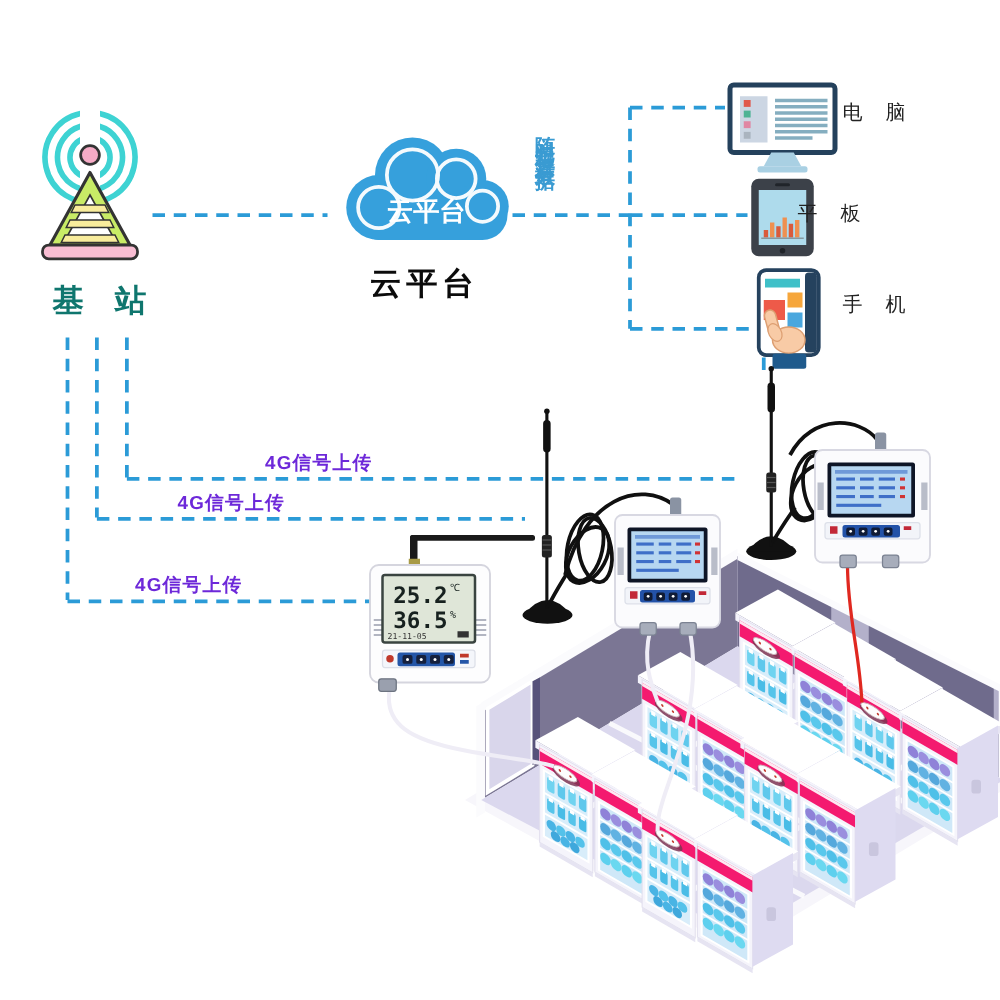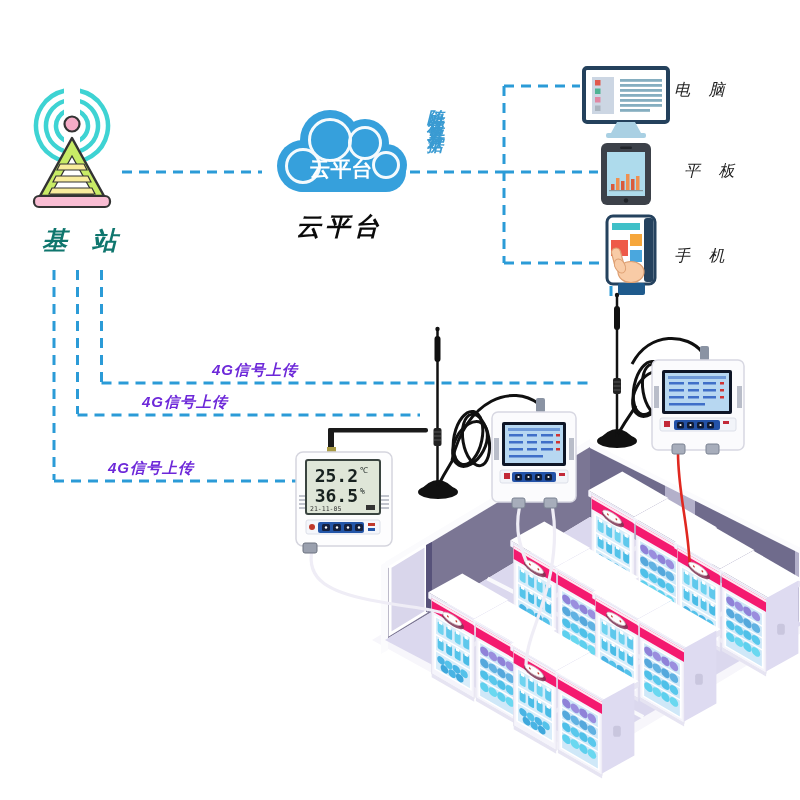--- a/index.html
+++ b/index.html
@@ -1,19 +1,19 @@
 <!DOCTYPE html>
 <html><head>
 <meta charset="utf-8">
 <style>
   html,body{margin:0;padding:0;background:#ffffff;}
   .canvas{position:relative;width:800px;height:800px;background:#ffffff;overflow:hidden;
           font-family:"Liberation Sans",sans-serif;}
   .canvas svg.art{position:absolute;left:0;top:0;}
-  .lbl{position:absolute;color:#111;white-space:nowrap;font-style:italic;}
+  .lbl{position:absolute;color:#111;white-space:nowrap;}
   .lbl-big{font-size:25px;font-weight:bold;letter-spacing:9px;color:#0f766e;}
   .lbl-cloud{font-size:25px;font-weight:bold;letter-spacing:4px;color:#0b0b0b;}
   .lbl-dev{font-size:16px;letter-spacing:7px;color:#222;}
   .lbl-4g{font-size:15px;font-weight:600;color:#6d28d9;letter-spacing:1px;}
   .lbl-vert{writing-mode:vertical-rl;text-orientation:upright;font-size:16px;letter-spacing:4px;
             color:#3a9bd2;font-weight:600;}
 </style>
 </head>
 <body>
 
@@ -440,19 +440,19 @@
     <rect x="723" y="421" width="6" height="3" fill="#c22837"></rect>
     <rect x="672" y="444" width="13" height="10" rx="2" fill="#a7adbb" stroke="#7b8292" stroke-width="1"></rect>
     <rect x="706" y="444" width="13" height="10" rx="2" fill="#a7adbb" stroke="#7b8292" stroke-width="1"></rect>
   </g>
 </svg>
 
 <div class="lbl lbl-big" style="left:42px;top:224px;">基 站</div>
 <div class="lbl lbl-cloud" style="left:296px;top:210px;">云平台</div>
 <div class="lbl lbl-vert" style="left:424px;top:96px;height:170px;">随时远程查看数据</div>
 <div class="lbl lbl-dev" style="left:674px;top:80px;">电 脑</div>
-<div class="lbl lbl-dev" style="left:684px;top:161px;text-align:center;">平 板</div>
-<div class="lbl lbl-dev" style="left:674px;top:246px;">手 机</div>
+<div class="lbl lbl-dev" style="left:638px;top:161px;text-align:center;">平 板</div>
+<div class="lbl lbl-dev" style="left:674px;top:234px;">手 机</div>
 <div class="lbl lbl-4g" style="left:212px;top:361px;">4G信号上传</div>
 <div class="lbl lbl-4g" style="left:142px;top:393px;">4G信号上传</div>
 <div class="lbl lbl-4g" style="left:108px;top:459px;">4G信号上传</div>
 
 </div>
 
 </body></html>

